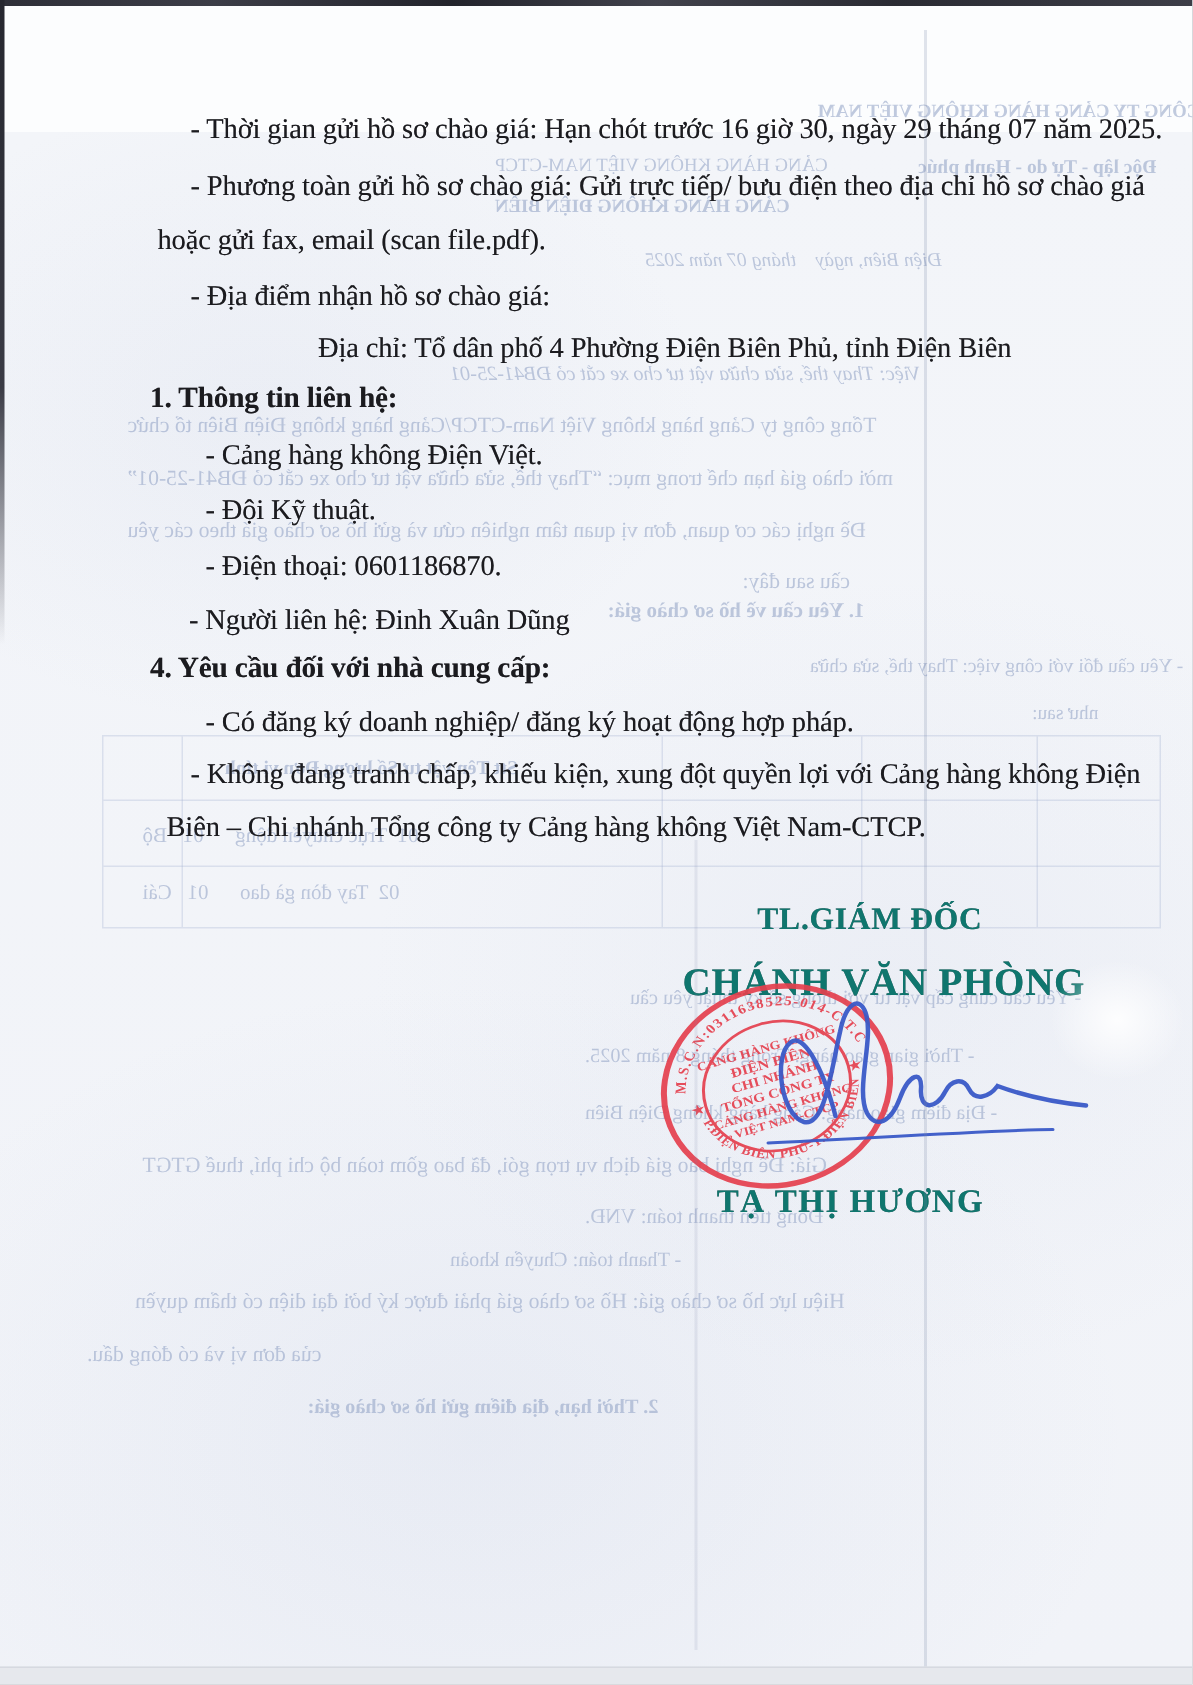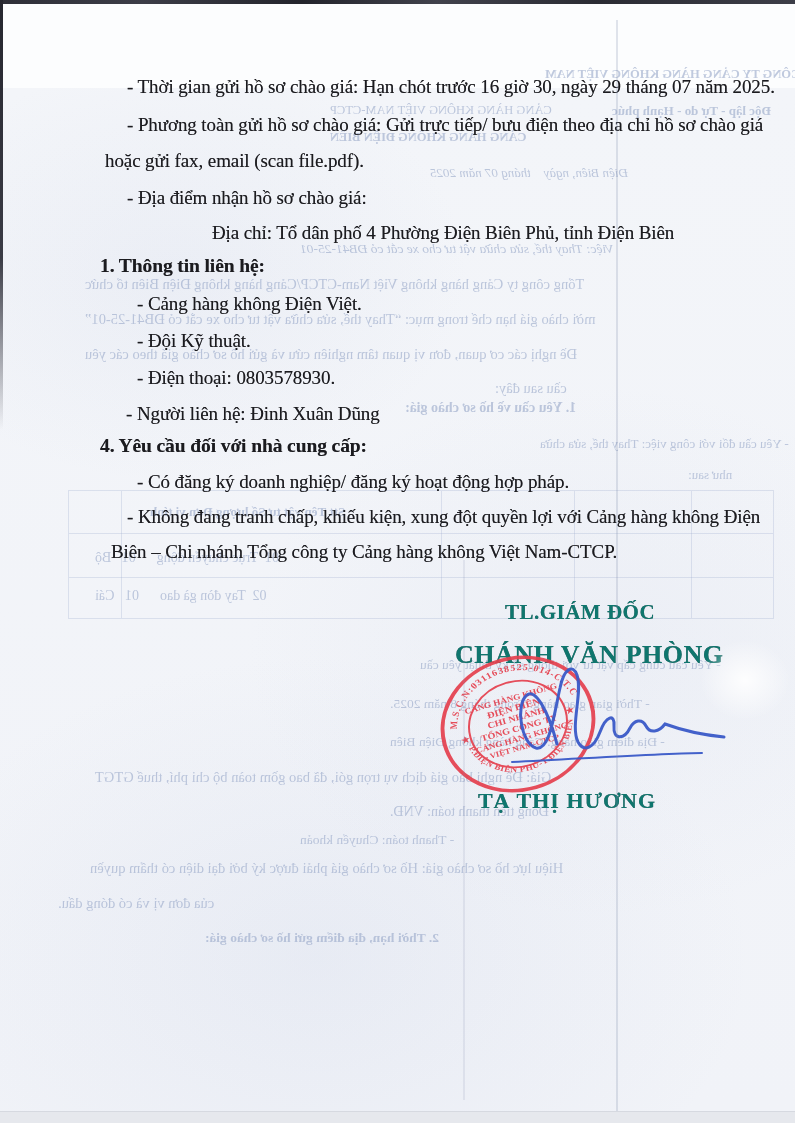--- a/index.html
+++ b/index.html
@@ -115,21 +115,21 @@
 
   <div>
     <div class="line" style="left:127px;top:76px;">- Thời gian gửi hồ sơ chào giá: Hạn chót trước 16 giờ 30, ngày 29 tháng 07 năm 2025.</div>
     <div class="line" style="left:127px;top:114px;">- Phương toàn gửi hồ sơ chào giá: Gửi trực tiếp/ bưu điện theo địa chỉ hồ sơ chào giá</div>
     <div class="line" style="left:105px;top:150px;">hoặc gửi fax, email (scan file.pdf).</div>
     <div class="line" style="left:127px;top:187px;">- Địa điểm nhận hồ sơ chào giá:</div>
     <div class="line" style="left:212px;top:222px;">Địa chỉ: Tổ dân phố 4 Phường Điện Biên Phủ, tỉnh Điện Biên</div>
     <div class="line bold" style="left:100px;top:255px;">1. Thông tin liên hệ:</div>
     <div class="line" style="left:137px;top:293px;">- Cảng hàng không Điện Việt.</div>
     <div class="line" style="left:137px;top:330px;">- Đội Kỹ thuật.</div>
-    <div class="line" style="left:137px;top:367px;">- Điện thoại: 0803578930.</div>
+    <div class="line" style="left:137px;top:367px;">- Điện thoại: 0601186870.</div>
     <div class="line" style="left:126px;top:403px;">- Người liên hệ: Đinh Xuân Dũng</div>
     <div class="line bold" style="left:100px;top:435px;">4. Yêu cầu đối với nhà cung cấp:</div>
     <div class="line" style="left:137px;top:471px;">- Có đăng ký doanh nghiệp/ đăng ký hoạt động hợp pháp.</div>
     <div class="line" style="left:127px;top:506px;">- Không đang tranh chấp, khiếu kiện, xung đột quyền lợi với Cảng hàng không Điện</div>
     <div class="line" style="left:111px;top:541px;">Biên – Chi nhánh Tổng công ty Cảng hàng không Việt Nam-CTCP.</div>
   </div>
 
   <div>
     <div class="sig-text" style="left:490px;top:600px;width:180px;text-align:center;font-size:21px;letter-spacing:.5px;">TL.GIÁM ĐỐC</div>
     <div class="sig-text" style="left:455px;top:640px;width:230px;text-align:left;font-size:26px;letter-spacing:.5px;">CHÁNH VĂN PHÒNG</div>

